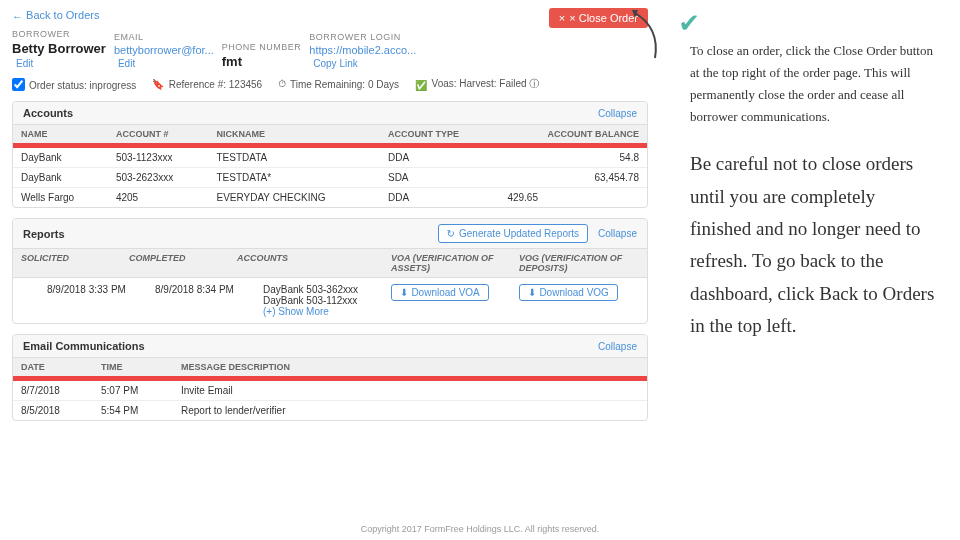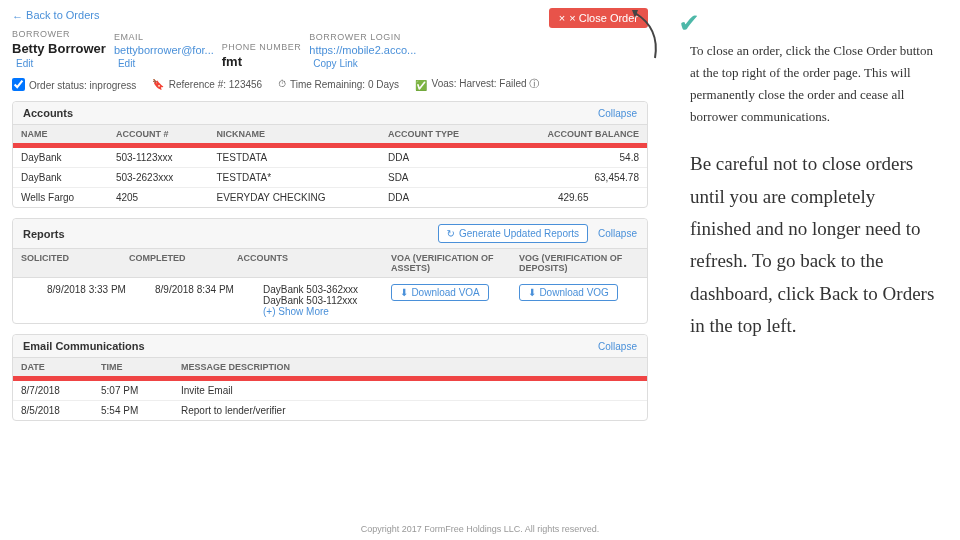--- a/index.html
+++ b/index.html
@@ -150,20 +150,21 @@
     .reports-section .reports-header-row {
       display: flex;
       gap: 8px;
       background: #f0f0f0;
       padding: 4px 8px;
       font-size: 9px;
       color: #666;
       text-transform: uppercase;
       font-weight: bold;
       border-bottom: 1px solid #ddd;
+      font-style: italic;
     }
     .reports-header-row span:nth-child(1) { width: 100px; }
     .reports-header-row span:nth-child(2) { width: 100px; }
     .reports-header-row span:nth-child(3) { flex: 1; }
     .reports-header-row span:nth-child(4) { width: 120px; }
     .reports-header-row span:nth-child(5) { width: 120px; }
 
     .reports-data-row {
       display: flex;
       gap: 8px;
@@ -352,21 +353,21 @@
       <td>503-2623xxx</td>
       <td>TESTDATA*</td>
       <td>SDA</td>
       <td style="text-align:right;">63,454.78</td>
     </tr>
           <tr>
       <td>Wells Fargo</td>
       <td>4205</td>
       <td>EVERYDAY CHECKING</td>
       <td>DDA</td>
-      <td style="text-align:center;">429.65</td>
+      <td style="text-align:left;">429.65</td>
     </tr>
         </tbody>
     </table>
   </div>
 
   
   <div class="section reports-section">
     <div class="section-header">
       <span class="section-title">Reports</span>
       <div style="display:flex;gap:10px;align-items:center;">

